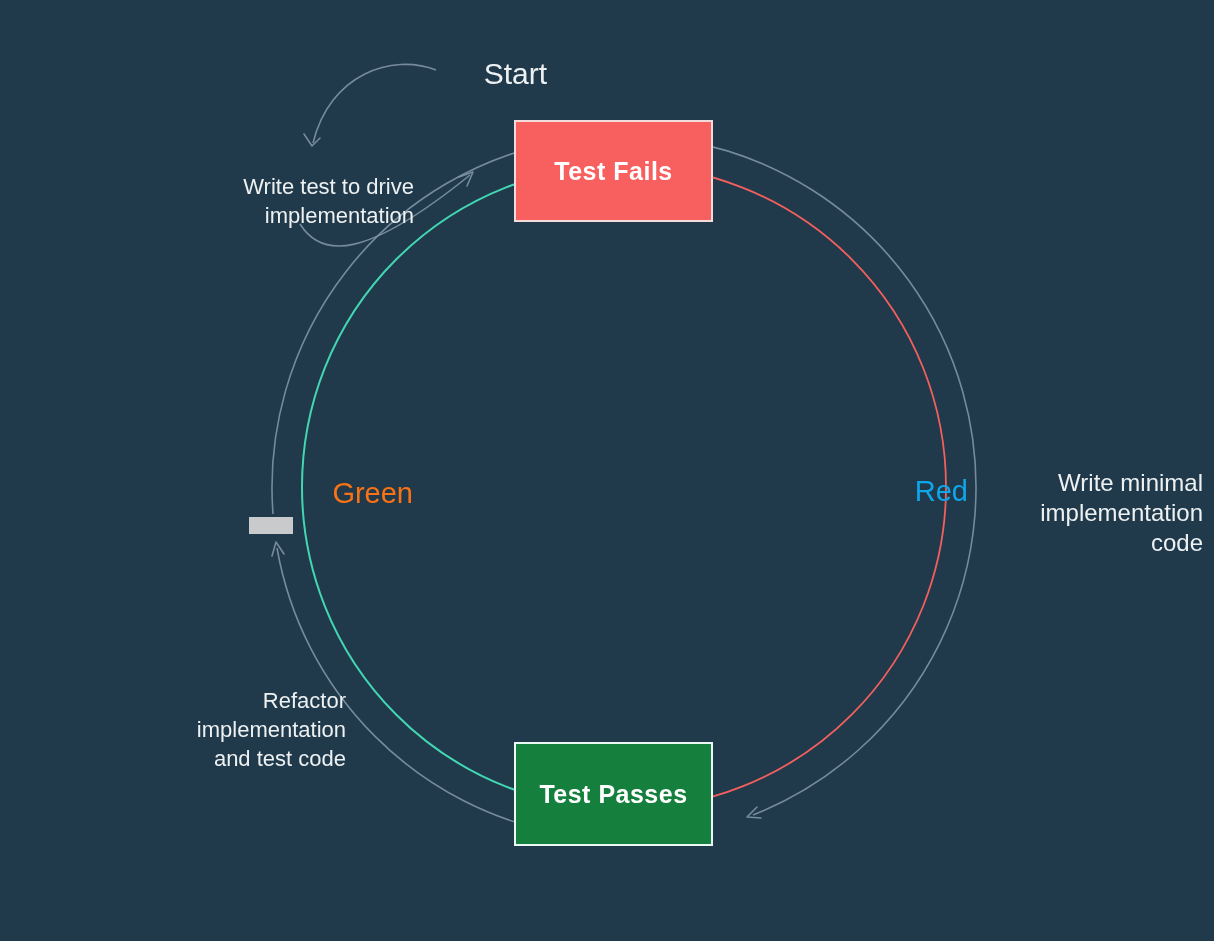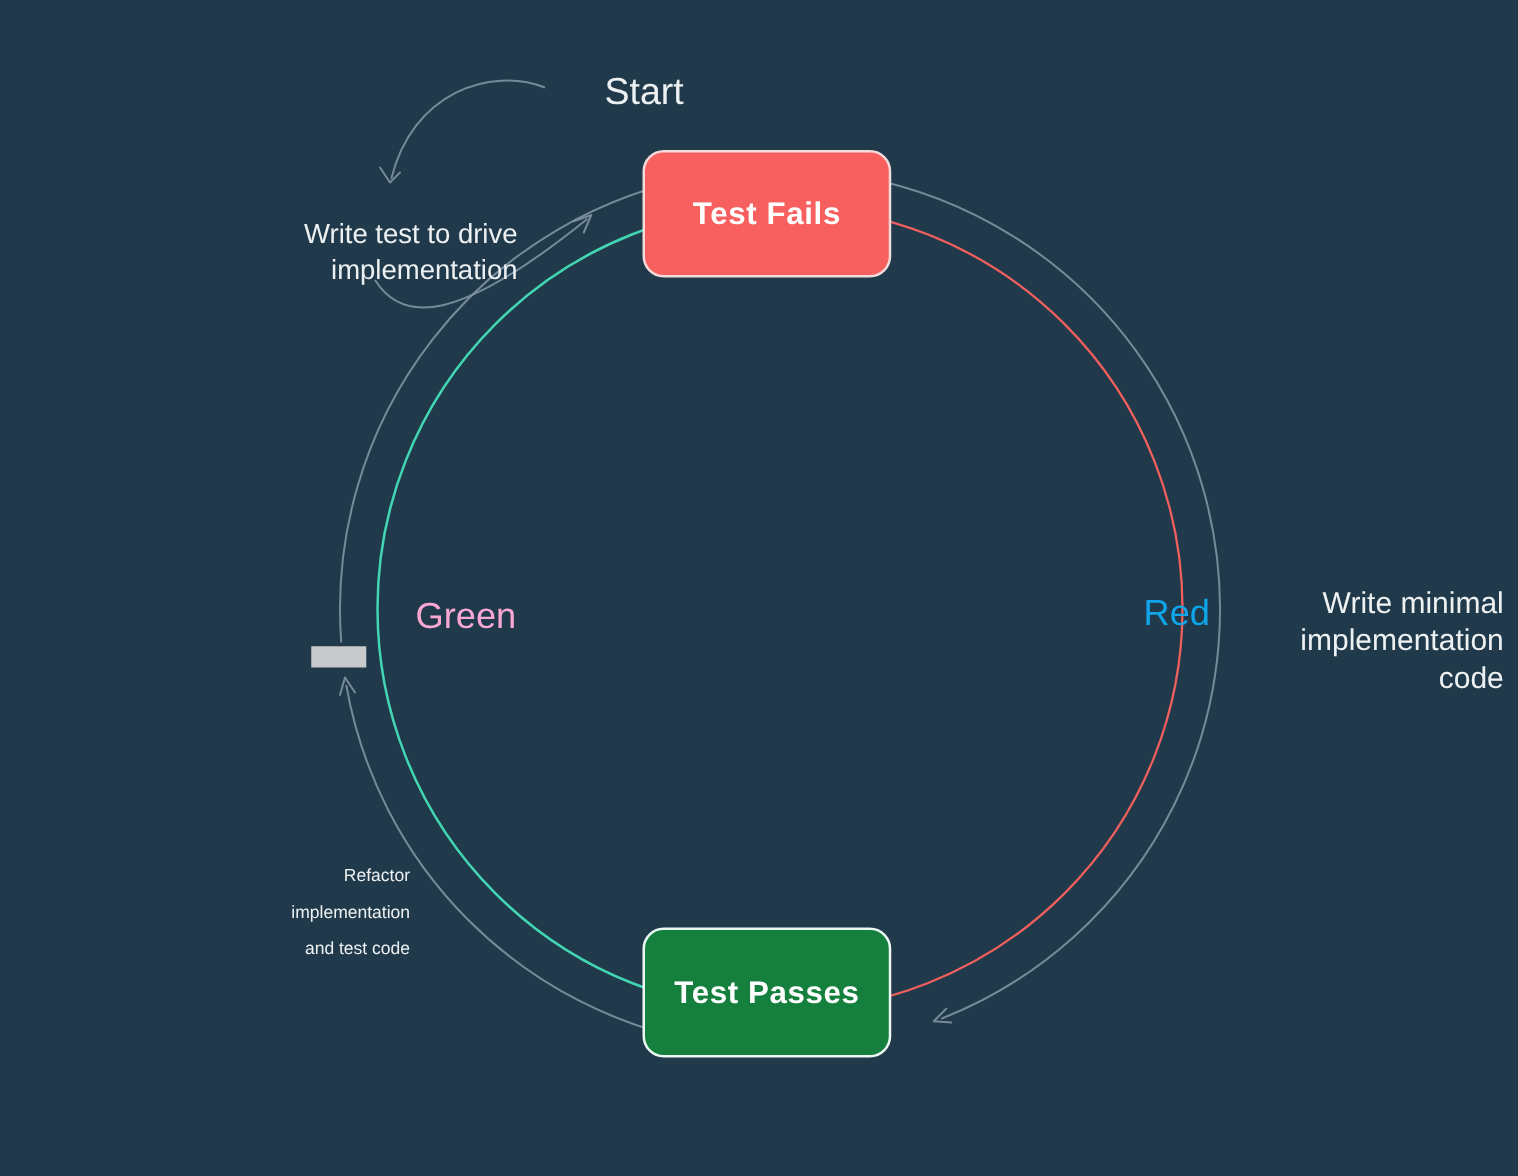--- a/index.html
+++ b/index.html
@@ -10,40 +10,39 @@
     overflow:hidden;
     font-family:"Liberation Sans","DejaVu Sans",sans-serif;
   }
   .stage svg{position:absolute;left:0;top:0;z-index:1;}
   .node{
     position:absolute;z-index:2;
     display:flex;align-items:center;justify-content:center;
     font-weight:bold;font-size:25px;color:#ffffff;
     letter-spacing:0.5px;
     box-sizing:border-box;
-    border-radius:17px;
   }
   .node.fails{
     left:514px;top:120px;width:199px;height:102px;
     background:#F7605E;border:2px solid #F4DBDB;
   }
   .node.passes{
     left:514px;top:742px;width:199px;height:104px;
     background:#15803d;border:2px solid #EBF8F4;
   }
   .lbl{
     position:absolute;z-index:3;
     color:#EDF1F2;text-align:right;
     white-space:pre-line;
   }
   .lbl.start{left:407px;top:57px;width:140px;font-size:30px;line-height:34px;}
   .lbl.write-test{left:174px;top:172px;width:240px;font-size:22px;line-height:29px;}
   .lbl.write-minimal{left:983px;top:468px;width:220px;font-size:24px;line-height:30px;}
-  .lbl.refactor{left:108px;top:686px;width:220px;font-size:14px;line-height:29px;}
-  .lbl.green{left:293px;top:478px;width:120px;font-size:29px;line-height:30px;color:#f9a8d4;}
+  .lbl.refactor{left:126px;top:686px;width:220px;font-size:22px;line-height:29px;}
+  .lbl.green{left:293px;top:478px;width:120px;font-size:29px;line-height:30px;color:#f97316;}
   .lbl.red{left:848px;top:476px;width:120px;font-size:29px;line-height:30px;color:#0ea5e9;}
 </style>
 </head>
 <body>
 
 <div class="stage">
 
   <svg width="1214" height="941" viewBox="0 0 1214 941">
 
     <path d="M 624 165 A 322 322 0 0 0 624 809" fill="none" stroke="#43D6B2" stroke-width="2"></path>

